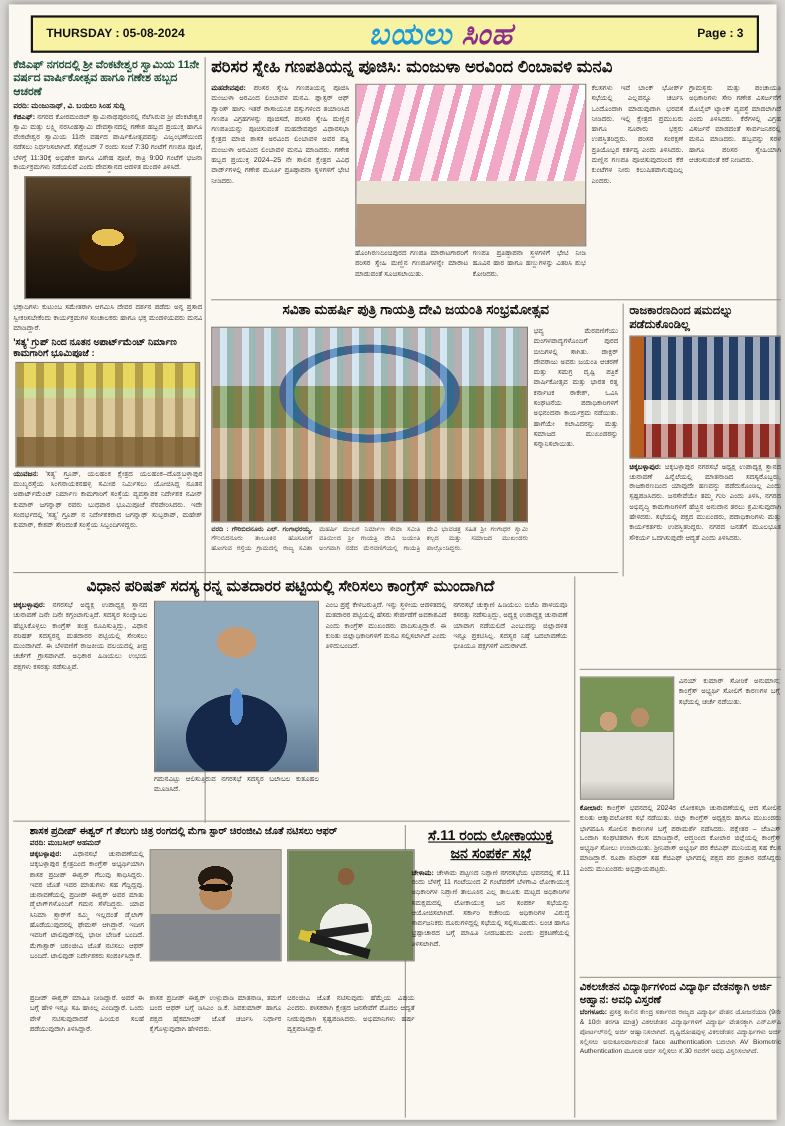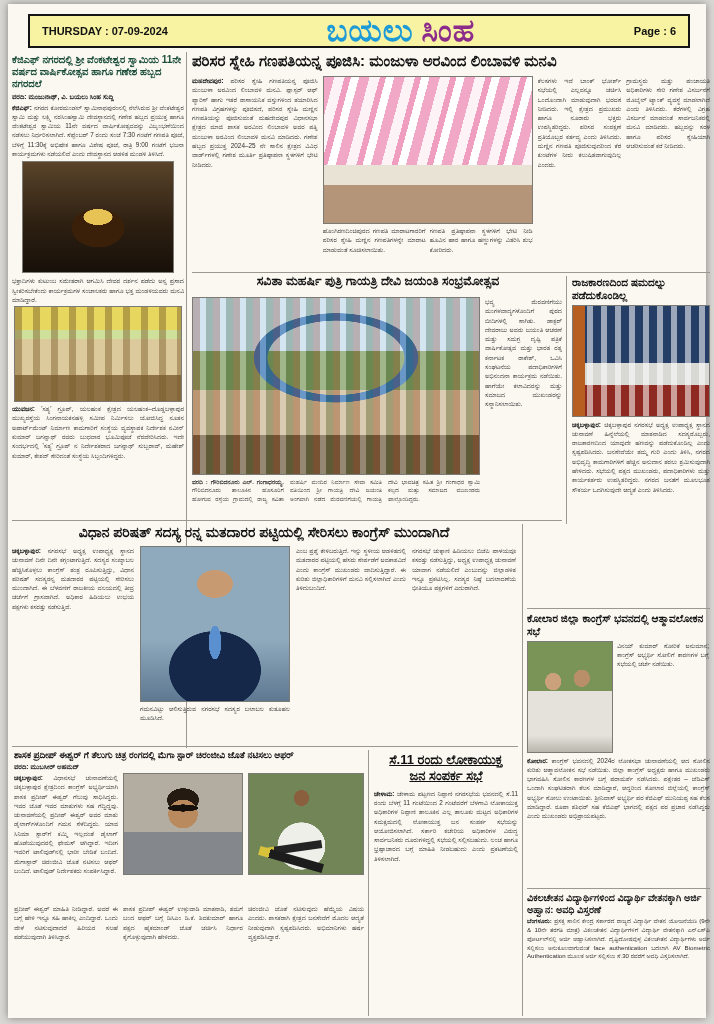--- a/index.html
+++ b/index.html
@@ -16,21 +16,21 @@
   }
   .abs{position:absolute;}
   
   .banner{
     left:20px;top:10px;width:662px;height:34px;
     background:#f7f3a3;border:2px solid #151515;
     display:flex;align-items:center;justify-content:space-between;
     padding:0 12px;box-sizing:border-box;
   }
   .banner .date,.banner .pageno{font-size:11px;font-weight:bold;color:#111;}
-  .masthead{font-size:31px;font-weight:bold;letter-spacing:1px;}
+  .masthead{font-size:27px;font-weight:bold;letter-spacing:1px;font-style:italic;}
   .masthead .m1{color:#1e9bd7;}
   .masthead .m2{color:#8d2d8b;margin-left:8px;}
 
   .vline{width:1px;background:#9a9890;}
   .hline{height:1px;background:#9a9890;}
 
   .hl{font-weight:bold;color:#101010;line-height:1.22;}
   .hl-green{color:#1b4d3a;}
   .byline{font-weight:bold;font-size:6.8px;color:#222;margin:2px 0;}
   .body-txt{font-size:6.4px;line-height:1.45;color:#2c2c2c;text-align:justify;}
@@ -82,43 +82,44 @@
 
   .row{display:flex;}
   .clip{overflow:hidden;}
 </style>
 </head>
 <body>
 
 <div class="paper">
 
   <div class="abs banner">
-    <span class="date">THURSDAY : 07-09-2024</span>
+    <span class="date">THURSDAY : 05-08-2024</span>
     <span class="masthead">
       <span class="m1">ಬಯಲು</span><span class="m2">ಸಿಂಹ</span>
     </span>
-    <span class="pageno">Page : 6</span>
+    <span class="pageno">Page : 3</span>
   </div>
 
   <div class="abs vline" style="left:178px;top:48px;height:696px;"></div>
   <div class="abs hline" style="left:184px;top:268px;width:518px;"></div>
   <div class="abs vline" style="left:558px;top:272px;height:248px;"></div>
   <div class="abs hline" style="left:4px;top:516px;width:550px;"></div>
   <div class="abs vline" style="left:514px;top:520px;height:492px;"></div>
   <div class="abs hline" style="left:519px;top:604px;width:183px;"></div>
   <div class="abs hline" style="left:519px;top:884px;width:183px;"></div>
   <div class="abs hline" style="left:4px;top:742px;width:506px;"></div>
   <div class="abs vline" style="left:360px;top:746px;height:266px;"></div>
 
   <div class="abs clip" style="left:4px;top:50px;width:172px;height:464px;">
-    <div class="hl hl-green" style="font-size:10px;">ಕೆಜಿಎಫ್ ನಗರದಲ್ಲಿ ಶ್ರೀ ವೆಂಕಟೇಶ್ವರ ಸ್ವಾಮಿಯ 11ನೇ ವರ್ಷದ ವಾರ್ಷಿಕೋತ್ಸವ ಹಾಗೂ ಗಣೇಶ ಹಬ್ಬದ ನಗರದಲೆ</div>
+    <div class="hl hl-green" style="font-size:10px;">ಕೆಜಿಎಫ್ ನಗರದಲ್ಲಿ ಶ್ರೀ ವೆಂಕಟೇಶ್ವರ ಸ್ವಾಮಿಯ 11ನೇ ವರ್ಷದ ವಾರ್ಷಿಕೋತ್ಸವ ಹಾಗೂ ಗಣೇಶ ಹಬ್ಬದ ಆಚರಣೆ</div>
     <div class="byline">ವರದಿ: ಮಂಜುನಾಥ್, ವಿ. ಬಯಲು ಸಿಂಹ ಸುದ್ದಿ</div>
     <div class="body-txt"><b>ಕೆಜಿಎಫ್:</b> <span>ನಗರದ ಕೋರಮಂಡಲ್ ಸ್ವಾಮಿನಾಥಪುರಂನಲ್ಲಿ ನೆಲೆಸಿರುವ ಶ್ರೀ ವೆಂಕಟೇಶ್ವರ ಸ್ವಾಮಿ ಮತ್ತು ಲಕ್ಷ್ಮಿ ನರಸಿಂಹಸ್ವಾಮಿ ದೇವಸ್ಥಾನದಲ್ಲಿ ಗಣೇಶ ಹಬ್ಬದ ಪ್ರಯುಕ್ತ ಹಾಗೂ ವೆಂಕಟೇಶ್ವರ ಸ್ವಾಮಿಯ 11ನೇ ವರ್ಷದ ವಾರ್ಷಿಕೋತ್ಸವವನ್ನು ವಿಜೃಂಭಣೆಯಿಂದ ನಡೆಸಲು ನಿರ್ಧರಿಸಲಾಗಿದೆ. ಸೆಪ್ಟೆಂಬರ್ 7 ರಂದು ಸಂಜೆ 7:30 ಗಂಟೆಗೆ ಗಣಪತಿ ಪೂಜೆ, ಬೆಳಿಗ್ಗೆ 11:30ಕ್ಕೆ ಅಭಿಷೇಕ ಹಾಗೂ ವಿಶೇಷ ಪೂಜೆ, ರಾತ್ರಿ 9:00 ಗಂಟೆಗೆ ಭಜನಾ ಕಾರ್ಯಕ್ರಮಗಳು ನಡೆಯಲಿವೆ ಎಂದು ದೇವಸ್ಥಾನದ ಆಡಳಿತ ಮಂಡಳಿ ತಿಳಿಸಿದೆ.</span></div>
     <div class="ph ph-deity" style="width:152px;height:112px;margin:3px auto;"></div>
     <div class="body-txt">ಭಕ್ತಾದಿಗಳು ಕುಟುಂಬ ಸಮೇತರಾಗಿ ಆಗಮಿಸಿ ದೇವರ ದರ್ಶನ ಪಡೆದು ಅನ್ನ ಪ್ರಸಾದ ಸ್ವೀಕರಿಸಬೇಕೆಂದು ಕಾರ್ಯಕ್ರಮಗಳ ಸಂಚಾಲಕರು ಹಾಗೂ ಭಕ್ತ ಮಂಡಳಿಯವರು ಮನವಿ ಮಾಡಿದ್ದಾರೆ.</div>
+    <div class="hl" style="font-size:8.5px;margin:3px 0 2px;">'ಸತ್ಯ' ಗ್ರುಪ್ ನಿಂದ ನೂತನ ಅಪಾರ್ಟ್‌ಮೆಂಟ್ ನಿರ್ಮಾಣ ಕಾಮಗಾರಿಗೆ ಭೂಮಿಪೂಜೆ :</div>
     <div class="ph ph-yellow" style="width:168px;height:96px;margin:2px auto;"></div>
     <div class="body-txt"><b>ಯುವಜನ:</b> <span>'ಸತ್ಯ' ಗ್ರೂಪ್, ಯಲಹಂಕ ಕ್ಷೇತ್ರದ ಯಲಹಂಕ–ದೊಡ್ಡಬಳ್ಳಾಪುರ ಮುಖ್ಯರಸ್ತೆಯ ಸಿಂಗನಾಯಕನಹಳ್ಳಿ ಸಮೀಪ ನಿರ್ಮಿಸಲು ಯೋಜಿಸಿದ್ದ ನೂತನ ಅಪಾರ್ಟ್‌ಮೆಂಟ್ ನಿರ್ಮಾಣ ಕಾಮಗಾರಿಗೆ ಸಂಸ್ಥೆಯ ವ್ಯವಸ್ಥಾಪಕ ನಿರ್ದೇಶಕ ನವೀನ್ ಕುಮಾರ್ ಜಗನ್ನಾಥ್ ರವರು ಬುಧವಾರ ಭೂಮಿಪೂಜೆ ನೆರವೇರಿಸಿದರು. ಇದೇ ಸಂದರ್ಭದಲ್ಲಿ 'ಸತ್ಯ' ಗ್ರೂಪ್ ನ ನಿರ್ದೇಶಕರಾದ ಜಗನ್ನಾಥ್ ಸುಬ್ಬರಾವ್, ಮಹೇಶ್ ಕುಮಾರ್, ಕೇಶವ್ ಸೇರಿದಂತೆ ಸಂಸ್ಥೆಯ ಸಿಬ್ಬಂದಿಗಳಿದ್ದರು.</span></div>
   </div>
 
   <div class="abs hl" style="left:184px;top:48px;width:518px;height:20px;font-size:15px;text-align:left;">ಪರಿಸರ ಸ್ನೇಹಿ ಗಣಪತಿಯನ್ನ ಪೂಜಿಸಿ: ಮಂಜುಳಾ ಅರವಿಂದ ಲಿಂಬಾವಳಿ ಮನವಿ</div>
   <div class="abs row clip" style="left:184px;top:72px;width:518px;height:194px;gap:5px;">
     <div class="body-txt clip" style="width:126px;"><b>ಮಹದೇವಪುರ:</b> <span>ಪರಿಸರ ಸ್ನೇಹಿ ಗಣಪತಿಯನ್ನ ಪೂಜಿಸಿ ಮಂಜುಳಾ ಅರವಿಂದ ಲಿಂಬಾವಳಿ ಮನವಿ. ಪ್ಲಾಸ್ಟರ್ ಆಫ್ ಪ್ಯಾರಿಸ್ ಹಾಗು ಇತರೆ ರಾಸಾಯನಿಕ ವಸ್ತುಗಳಿಂದ ತಯಾರಿಸಿದ ಗಣಪತಿ ವಿಗ್ರಹಗಳನ್ನು ಪೂಜಿಸದೆ, ಪರಿಸರ ಸ್ನೇಹಿ ಮಣ್ಣಿನ ಗಣಪತಿಯನ್ನು ಪೂಜಿಸುವಂತೆ ಮಹದೇವಪುರ ವಿಧಾನಸಭಾ ಕ್ಷೇತ್ರದ ಮಾಜಿ ಶಾಸಕ ಅರವಿಂದ ಲಿಂಬಾವಳಿ ಅವರ ಪತ್ನಿ ಮಂಜುಳಾ ಅರವಿಂದ ಲಿಂಬಾವಳಿ ಮನವಿ ಮಾಡಿದರು. ಗಣೇಶ ಹಬ್ಬದ ಪ್ರಯುಕ್ತ 2024–25 ನೇ ಸಾಲಿನ ಕ್ಷೇತ್ರದ ವಿವಿಧ ವಾರ್ಡ್‌ಗಳಲ್ಲಿ ಗಣೇಶ ಮೂರ್ತಿ ಪ್ರತಿಷ್ಠಾಪನಾ ಸ್ಥಳಗಳಿಗೆ ಭೇಟಿ ನೀಡಿದರು.</span></div>
     <div style="width:210px;">
       <div class="ph ph-pink" style="width:210px;height:148px;"></div>
       <div class="row" style="gap:4px;margin-top:2px;">
@@ -146,34 +147,33 @@
     <div class="body-txt clip" style="width:122px;"><b>ಚಿಕ್ಕಬಳ್ಳಾಪುರ:</b> <span>ನಗರಸಭೆ ಅಧ್ಯಕ್ಷ ಉಪಾಧ್ಯಕ್ಷ ಸ್ಥಾನದ ಚುನಾವಣೆ ದಿನೇ ದಿನೇ ಕಗ್ಗಂಟಾಗುತ್ತಿದೆ. ಸದಸ್ಯರ ಸಂಖ್ಯಾಬಲ ಹೆಚ್ಚಿಸಿಕೊಳ್ಳಲು ಕಾಂಗ್ರೆಸ್ ತಂತ್ರ ರೂಪಿಸುತ್ತಿದ್ದು, ವಿಧಾನ ಪರಿಷತ್ ಸದಸ್ಯರನ್ನ ಮತದಾರರ ಪಟ್ಟಿಯಲ್ಲಿ ಸೇರಿಸಲು ಮುಂದಾಗಿದೆ. ಈ ಬೆಳವಣಿಗೆ ರಾಜಕೀಯ ವಲಯದಲ್ಲಿ ತೀವ್ರ ಚರ್ಚೆಗೆ ಗ್ರಾಸವಾಗಿದೆ. ಅಧಿಕಾರ ಹಿಡಿಯಲು ಉಭಯ ಪಕ್ಷಗಳು ಕಸರತ್ತು ನಡೆಸುತ್ತಿವೆ.</span></div>
     <div style="width:150px;">
       <div class="ph ph-suit" style="width:150px;height:156px;"></div>
       <div class="body-txt clip" style="height:38px;margin-top:2px;">ಗಮನವಿಟ್ಟು ಆಲಿಸುತ್ತಿರುವ ನಗರಸಭೆ ಸದಸ್ಯರ ಬಲಾಬಲ ಕುತೂಹಲ ಮೂಡಿಸಿದೆ.</div>
     </div>
     <div class="body-txt clip" style="width:110px;">ಎಂಬ ಪ್ರಶ್ನೆ ಕೇಳಿಬರುತ್ತಿದೆ. ಇನ್ನು ಸ್ಥಳೀಯ ಆಡಳಿತದಲ್ಲಿ ಮತದಾರರ ಪಟ್ಟಿಯಲ್ಲಿ ಹೆಸರು ಸೇರ್ಪಡೆಗೆ ಅವಕಾಶವಿದೆ ಎಂದು ಕಾಂಗ್ರೆಸ್ ಮುಖಂಡರು ವಾದಿಸುತ್ತಿದ್ದಾರೆ. ಈ ಕುರಿತು ಜಿಲ್ಲಾಧಿಕಾರಿಗಳಿಗೆ ಮನವಿ ಸಲ್ಲಿಸಲಾಗಿದೆ ಎಂದು ತಿಳಿದುಬಂದಿದೆ.</div>
     <div class="body-txt clip" style="width:104px;">ನಗರಸಭೆ ಚುಕ್ಕಾಣಿ ಹಿಡಿಯಲು ಬಿಜೆಪಿ ಪಾಳಯವೂ ಕಸರತ್ತು ನಡೆಸುತ್ತಿದ್ದು, ಅಧ್ಯಕ್ಷ ಉಪಾಧ್ಯಕ್ಷ ಚುನಾವಣೆ ಯಾವಾಗ ನಡೆಯಲಿದೆ ಎಂಬುದನ್ನು ಜಿಲ್ಲಾಡಳಿತ ಇನ್ನೂ ಪ್ರಕಟಿಸಿಲ್ಲ. ಸದಸ್ಯರ ನಿಷ್ಠೆ ಬದಲಾವಣೆಯ ಭೀತಿಯೂ ಪಕ್ಷಗಳಿಗೆ ಎದುರಾಗಿದೆ.</div>
   </div>
 
   <div class="abs clip" style="left:519px;top:608px;width:183px;height:272px;">
-    <div class="hl" style="font-size:10.5px;">ಕೋಲಾರ ಜಿಲ್ಲಾ ಕಾಂಗ್ರೆಸ್ ಭವನದಲ್ಲಿ ಆತ್ಮಾವಲೋಕನ ಸಭೆ</div>
     <div class="row" style="gap:4px;margin-top:3px;">
       <div class="ph ph-kolara" style="width:86px;height:112px;"></div>
       <div class="body-txt clip" style="width:92px;height:112px;">ವಿನಯ್ ಕುಮಾರ್ ಸೋರಿಕೆ ಅನುಮಾನ; ಕಾಂಗ್ರೆಸ್ ಅಭ್ಯರ್ಥಿ ಸೋಲಿಗೆ ಕಾರಣಗಳ ಬಗ್ಗೆ ಸಭೆಯಲ್ಲಿ ಚರ್ಚೆ ನಡೆಯಿತು.</div>
     </div>
     <div class="body-txt" style="margin-top:3px;"><b>ಕೋಲಾರ:</b> <span>ಕಾಂಗ್ರೆಸ್ ಭವನದಲ್ಲಿ 2024ರ ಲೋಕಸಭಾ ಚುನಾವಣೆಯಲ್ಲಿ ಆದ ಸೋಲಿನ ಕುರಿತು ಆತ್ಮಾವಲೋಕನ ಸಭೆ ನಡೆಯಿತು. ಜಿಲ್ಲಾ ಕಾಂಗ್ರೆಸ್ ಅಧ್ಯಕ್ಷರು ಹಾಗೂ ಮುಖಂಡರು ಭಾಗವಹಿಸಿ ಸೋಲಿನ ಕಾರಣಗಳ ಬಗ್ಗೆ ಪರಾಮರ್ಶೆ ನಡೆಸಿದರು.</span> <span>ಪಕ್ಷೇತರ – ಜೆಡಿಎಸ್ ಒಂದಾಗಿ ಸಂಘಟಿತರಾಗಿ ಕೆಲಸ ಮಾಡಿದ್ದಾರೆ, ಆದ್ದರಿಂದ ಕೋಲಾರ ಜಿಲ್ಲೆಯಲ್ಲಿ ಕಾಂಗ್ರೆಸ್ ಅಭ್ಯರ್ಥಿ ಸೋಲು ಉಂಟಾಯಿತು. ಶ್ರೀನಿವಾಸ್ ಅಭ್ಯರ್ಥಿ ಪರ ಕೆಜಿಎಫ್ ಮುನಿಯಪ್ಪ ಸಹ ಕೆಲಸ ಮಾಡಿದ್ದಾರೆ. ರೂಪಾ ಶಶಿಧರ್ ಸಹ ಕೆಜಿಎಫ್ ಭಾಗದಲ್ಲಿ ಪಕ್ಷದ ಪರ ಪ್ರಚಾರ ನಡೆಸಿದ್ದರು ಎಂದು ಮುಖಂಡರು ಅಭಿಪ್ರಾಯಪಟ್ಟರು.</span></div>
   </div>
 
   <div class="abs clip" style="left:519px;top:888px;width:183px;height:124px;">
     <div class="hl" style="font-size:9.5px;">ವಿಕಲಚೇತನ ವಿದ್ಯಾರ್ಥಿಗಳಿಂದ ವಿದ್ಯಾರ್ಥಿ ವೇತನಕ್ಕಾಗಿ ಅರ್ಜಿ ಅಹ್ವಾನ: ಅವಧಿ ವಿಸ್ತರಣೆ</div>
     <div class="body-txt" style="margin-top:2px;font-size:6.1px;"><b>ಬೆಂಗಳೂರು:</b> <span>ಪ್ರಸಕ್ತ ಸಾಲಿನ ಕೇಂದ್ರ ಸರ್ಕಾರದ ರಾಜ್ಯದ ವಿದ್ಯಾರ್ಥಿ ವೇತನ ಯೋಜನೆಯಡಿ (9ನೇ &amp; 10ನೇ ತರಗತಿ ಮಾತ್ರ) ವಿಕಲಚೇತನ ವಿದ್ಯಾರ್ಥಿಗಳಿಗೆ ವಿದ್ಯಾರ್ಥಿ ವೇತನಕ್ಕಾಗಿ ಎನ್ಎಸ್‌ಪಿ ಪೋರ್ಟಲ್‌ನಲ್ಲಿ ಅರ್ಜಿ ಆಹ್ವಾನಿಸಲಾಗಿದೆ. ದೃಷ್ಟಿದೋಷವುಳ್ಳ ವಿಕಲಚೇತನ ವಿದ್ಯಾರ್ಥಿಗಳು ಅರ್ಜಿ ಸಲ್ಲಿಸಲು ಅನುಕೂಲವಾಗುವಂತೆ face authentication ಬದಲಾಗಿ AV Biometric Authentication ಮೂಲಕ ಅರ್ಜಿ ಸಲ್ಲಿಸಲು ಸೆ.30 ರವರೆಗೆ ಅವಧಿ ವಿಸ್ತರಿಸಲಾಗಿದೆ.</span></div>
   </div>
 
-  <div class="abs clip" style="left:6px;top:746px;width:352px;height:266px;">
+  <div class="abs clip" style="left:19px;top:746px;width:352px;height:266px;">
     <div class="hl" style="font-size:9px;">ಶಾಸಕ ಪ್ರದೀಪ್ ಈಶ್ವರ್ ಗೆ ತೆಲುಗು ಚಿತ್ರ ರಂಗದಲ್ಲಿ ಮೆಗಾ ಸ್ಟಾರ್ ಚಿರಂಜೀವಿ ಜೊತೆ ನಟಿಸಲು ಆಫರ್</div>
     <div class="byline">ವರದಿ: ಮುಬಸೀರ್ ಅಹಮದ್</div>
     <div class="row" style="gap:5px;">
       <div class="body-txt clip" style="width:104px;height:128px;"><b>ಚಿಕ್ಕಬಳ್ಳಾಪುರ:</b> <span>ವಿಧಾನಸಭೆ ಚುನಾವಣೆಯಲ್ಲಿ ಚಿಕ್ಕಬಳ್ಳಾಪುರ ಕ್ಷೇತ್ರದಿಂದ ಕಾಂಗ್ರೆಸ್ ಅಭ್ಯರ್ಥಿಯಾಗಿ ಶಾಸಕ ಪ್ರದೀಪ್ ಈಶ್ವರ್ ಗೆಲುವು ಸಾಧಿಸಿದ್ದರು. ಇವರ ಜೊತೆ ಇವರ ಮಾತುಗಳು ಸಹ ಗೆದ್ದಿದ್ದವು. ಚುನಾವಣೆಯಲ್ಲಿ ಪ್ರದೀಪ್ ಈಶ್ವರ್ ಅವರ ಮಾತು ಡೈಲಾಗ್‌ಗಳೊಂದಿಗೆ ಗಮನ ಸೆಳೆದಿದ್ದರು. ಯಾವ ಸಿನಿಮಾ ಸ್ಟಾರ್‌ಗೆ ಕಮ್ಮಿ ಇಲ್ಲದಂತೆ ಡೈಲಾಗ್ ಹೊಡೆಯುವುದರಲ್ಲಿ ಫೇಮಸ್ ಆಗಿದ್ದಾರೆ. ಇದೀಗ ಇವರಿಗೆ ಟಾಲಿವುಡ್‌ನಲ್ಲಿ ಭಾರೀ ಬೇಡಿಕೆ ಬಂದಿದೆ. ಮೆಗಾಸ್ಟಾರ್ ಚಿರಂಜೀವಿ ಜೊತೆ ನಟಿಸಲು ಆಫರ್ ಬಂದಿದೆ. ಟಾಲಿವುಡ್ ನಿರ್ದೇಶಕರು ಸಂಪರ್ಕಿಸಿದ್ದಾರೆ.</span></div>
       <div class="ph ph-chiru" style="width:120px;height:102px;"></div>
       <div class="ph ph-speaker" style="width:116px;height:102px;"></div>
     </div>
     <div class="row" style="gap:5px;margin-top:3px;">
       <div class="body-txt clip" style="width:104px;height:96px;">ಪ್ರದೀಪ್ ಈಶ್ವರ್ ಮಾಹಿತಿ ನೀಡಿದ್ದಾರೆ. ಅವರೆ ಈ ಬಗ್ಗೆ ಹೇಳಿ ಇನ್ನೂ ಸಹಿ ಹಾಕಿಲ್ಲ ಎಂದಿದ್ದಾರೆ. ಒಂದು ವೇಳೆ ನಟಿಸುವುದಾದರೆ ಹಿರಿಯರ ಸಲಹೆ ಪಡೆಯುವುದಾಗಿ ತಿಳಿಸಿದ್ದಾರೆ.</div>
       <div class="body-txt clip" style="width:120px;height:96px;">ಶಾಸಕ ಪ್ರದೀಪ್ ಈಶ್ವರ್ ಉಳ್ಳುವಾಡಿ ಮಾತನಾಡಿ, ತಮಗೆ ಬಂದ ಆಫರ್ ಬಗ್ಗೆ ಡಿಸಿಎಂ ಡಿ.ಕೆ. ಶಿವಕುಮಾರ್ ಹಾಗೂ ಪಕ್ಷದ ಹೈಕಮಾಂಡ್ ಜೊತೆ ಚರ್ಚಿಸಿ ನಿರ್ಧಾರ ಕೈಗೊಳ್ಳುವುದಾಗಿ ಹೇಳಿದರು.</div>

